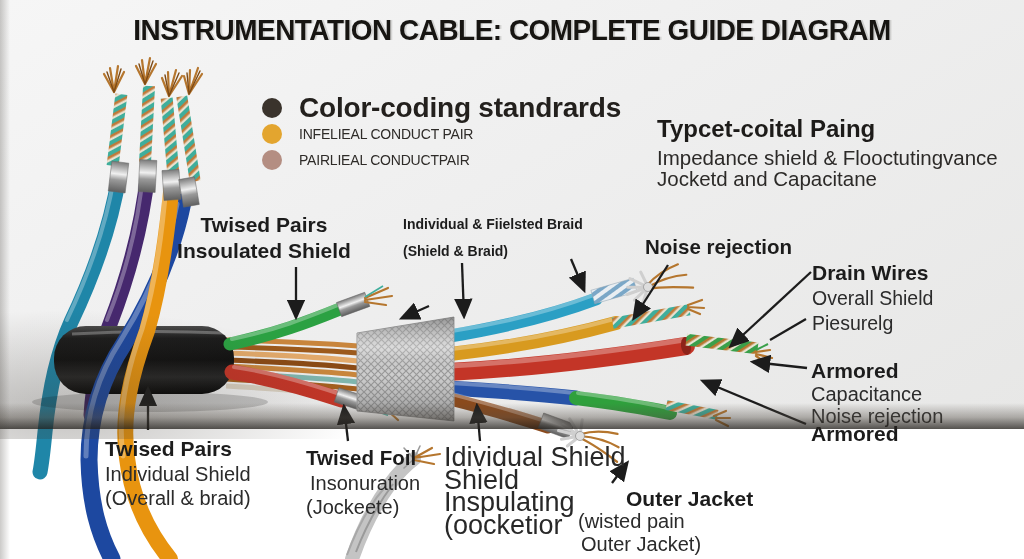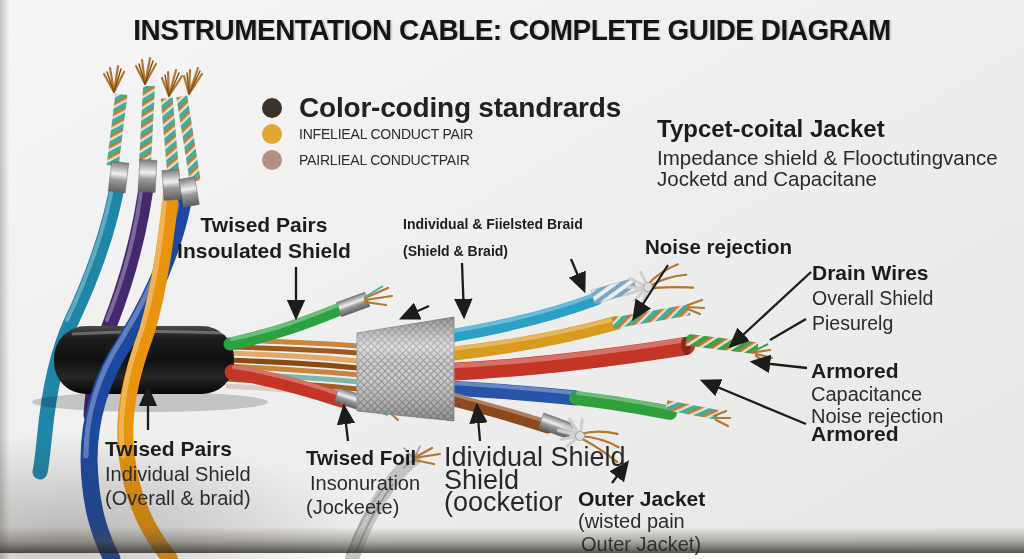--- a/index.html
+++ b/index.html
@@ -1,17 +1,17 @@
 <!DOCTYPE html>
 <html style="--c-ink: #1c1c1c; --c-teal: #2b9fc4; --c-teal_dark: #1f86a8; --c-purple: #46286e; --c-orange: #e8940f; --c-blue_dark: #1d48a0; --c-blue: #2753a8; --c-green: #2fa03c; --c-green2: #2ba142; --c-red: #c33527; --c-amber: #d89a1f; --c-brown: #8a4a1d; --c-copper: #b5762e; --c-silver: #c4c4c4; --c-jacket: #141414;"><head>
 <meta charset="utf-8">
 <style>
   html,body{margin:0;padding:0;}
   body{width:1024px;height:559px;overflow:hidden;font-family:"Liberation Sans",sans-serif;}
-  #stage{position:relative;width:1024px;height:553px;
+  #stage{position:relative;width:1024px;height:429px;
     background:linear-gradient(150deg,#f6f6f6 0%,#efefef 45%,#e7e7e6 100%);}
   .edge-left{position:absolute;left:0;top:0;width:10px;height:559px;
     background:linear-gradient(90deg,rgba(70,66,60,.28),rgba(70,66,60,0));pointer-events:none;}
   .floor-band{position:absolute;left:0;bottom:0;width:1024px;height:26px;
     background:linear-gradient(180deg,rgba(110,104,95,0) 0%,rgba(80,74,66,.40) 55%,rgba(34,31,27,.75) 100%);pointer-events:none;}
   .floor-shadow{position:absolute;left:-60px;bottom:-10px;width:420px;height:130px;
     background:radial-gradient(ellipse at 30% 80%,rgba(60,55,48,.30),rgba(60,55,48,0) 70%);pointer-events:none;}
   .title{position:absolute;top:13px;left:0;width:1024px;text-align:center;
     font-size:30px;font-weight:bold;color:#171512;letter-spacing:-.5px;
     transform:scaleX(.93);text-shadow:2px 0 0 rgba(40,38,35,.15);}
@@ -253,21 +253,21 @@
       <span class="legend-dot" style="background: rgb(227, 165, 47);"></span>
       <span class="legend-t2">INFELIEAL CONDUCT PAIR</span>
     </div>
     <div class="legend-row">
       <span class="legend-dot" style="background: rgb(180, 142, 130);"></span>
       <span class="legend-t2">PAIRLIEAL CONDUCTPAIR</span>
     </div>
   </div>
 
   <div class="lbl" style="left:657px;top:117px;">
-    <div class="info-head">Typcet-coital Jacket</div>
+    <div class="info-head">Typcet-coital Paing</div>
     <div class="info-line">Impedance shield &amp; Flooctutingvance</div>
     <div class="info-line">Jocketd and Capacitane</div>
   </div>
 
   <div class="lbl b" style="left:164px;top:212px;width:200px;text-align:center;font-size:21px;line-height:26px;">
     <div>Twised Pairs</div>
     <div>Insoulated Shield</div>
   </div>
 
   <div class="lbl b" style="left:403px;top:211px;font-size:14px;line-height:27px;">
@@ -299,25 +299,26 @@
 
   <div class="lbl" style="left:306px;top:446px;font-size:20px;line-height:24.5px;color:#2b2b2b;">
     <div class="b" style="font-size:20.5px;color:#1c1c1c;">Twised Foil</div>
     <div style="padding-left:4px;">Insonuration</div>
     <div>(Jockeete)</div>
   </div>
 
   <div class="lbl" style="left:444px;top:446px;font-size:27px;line-height:22.5px;color:#282828;">
     <div>Idividual Shield</div>
     <div>Shield</div>
+    <div>Inspulating</div>
     <div>(oocketior</div>
   </div>
 
   <div class="lbl" style="left:578px;top:487px;font-size:20px;line-height:23px;color:#2b2b2b;">
-    <div class="b" style="font-size:21px;color:#1c1c1c;">Outer Jacket</div>
+    <div class="b" style="font-size:21px;color:#1c1c1c;margin-left:48px;">Outer Jacket</div>
     <div>(wisted pain</div>
     <div style="padding-left:3px;">Outer Jacket)</div>
   </div>
 
   <div class="floor-shadow"></div>
   <div class="floor-band"></div>
   <div class="edge-left"></div>
 </div>
 
 </body></html>

